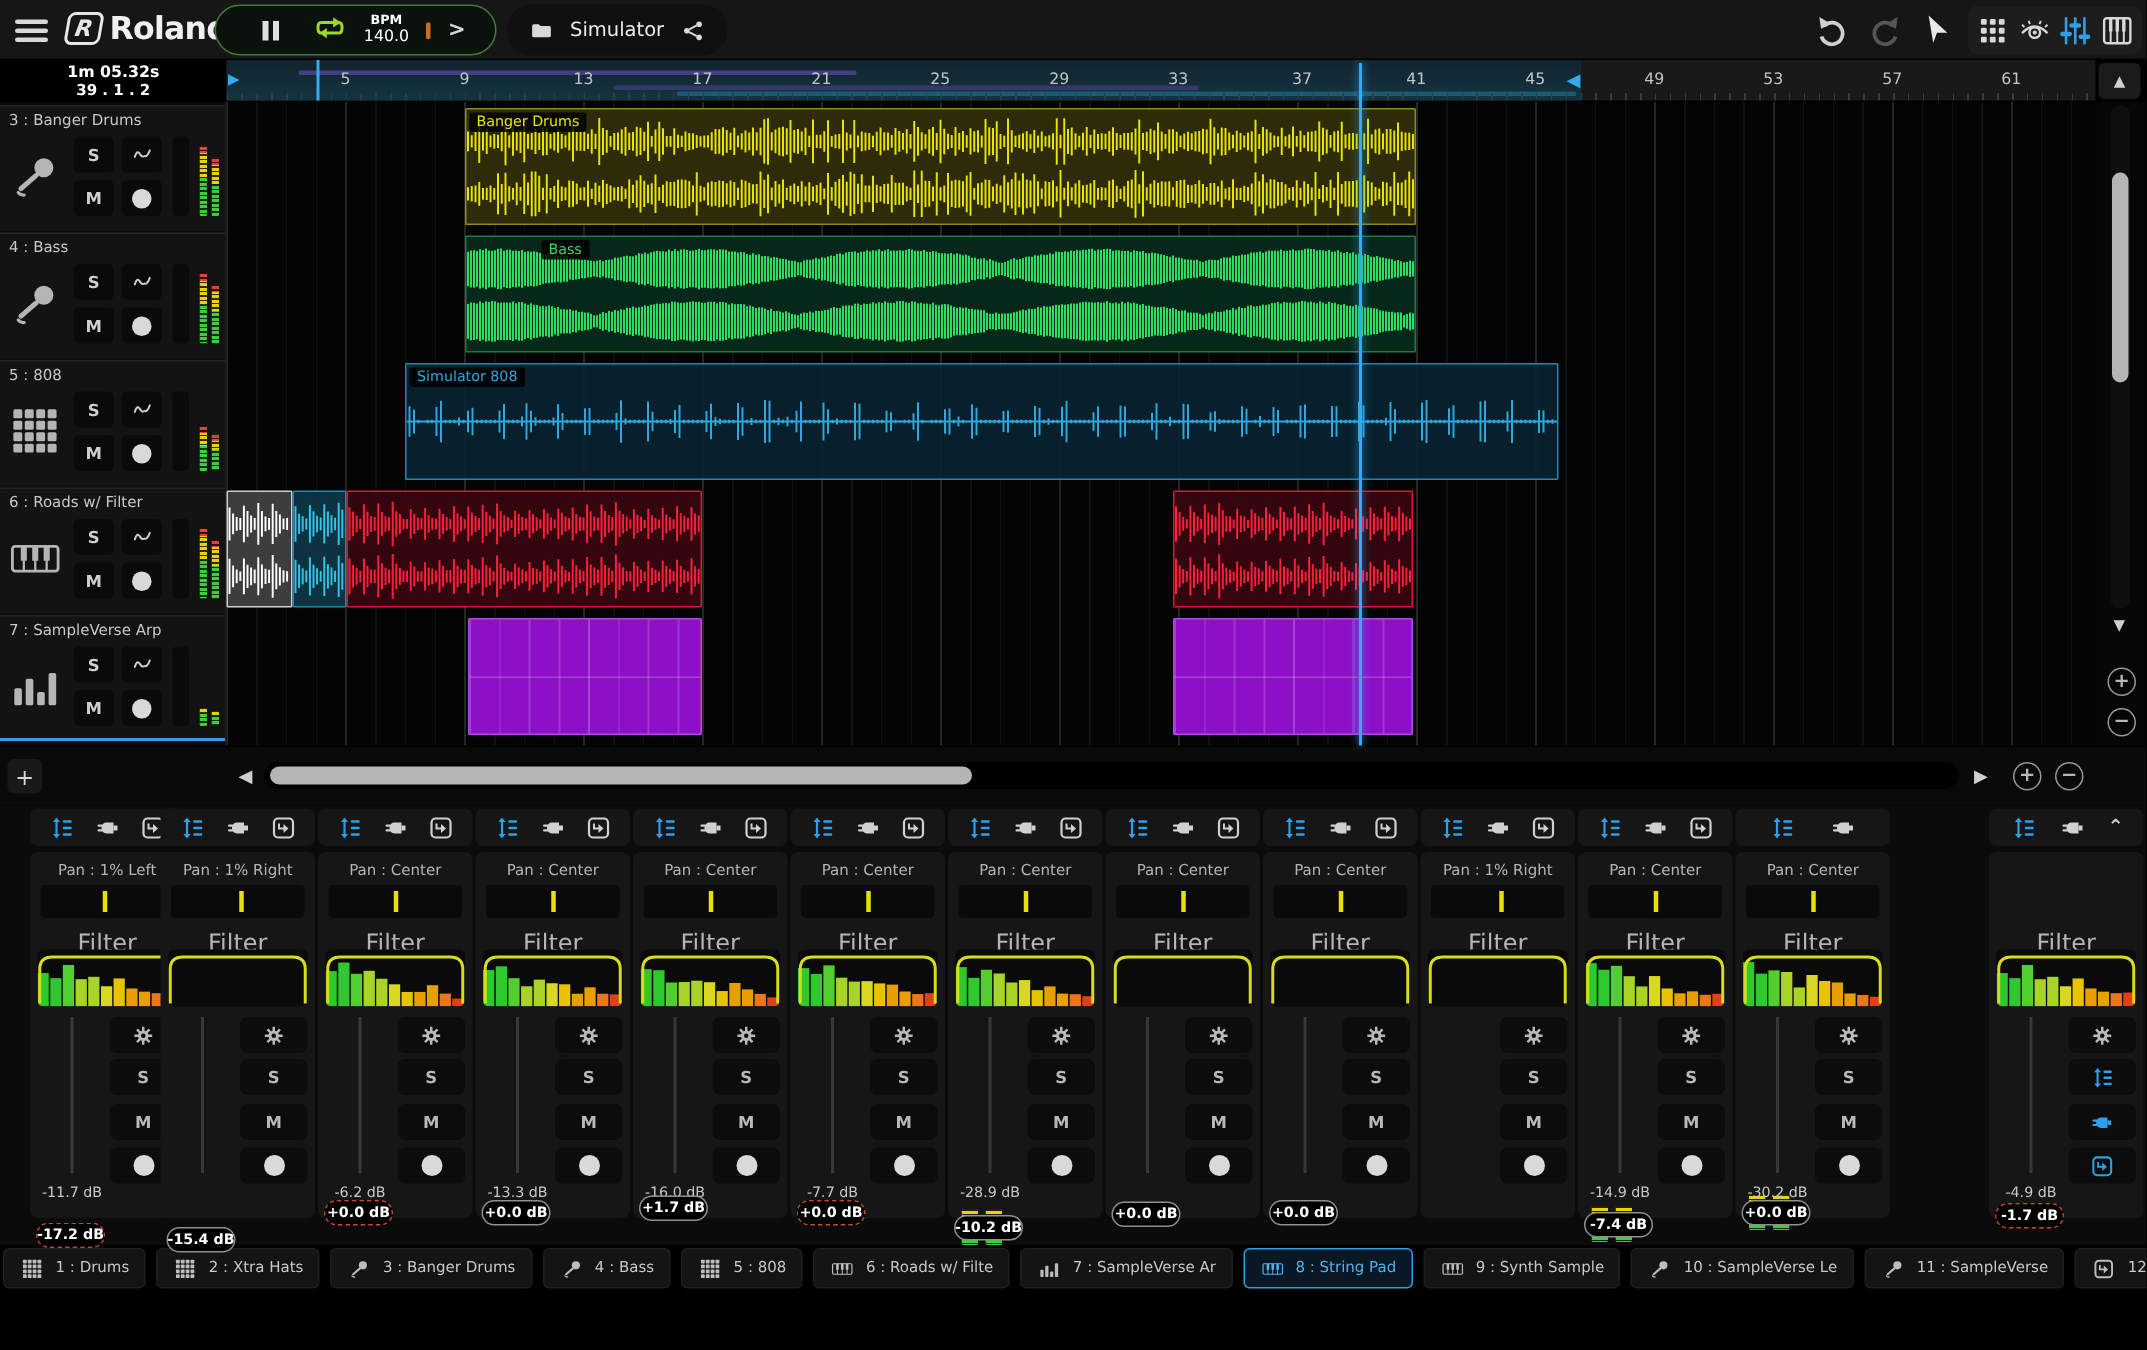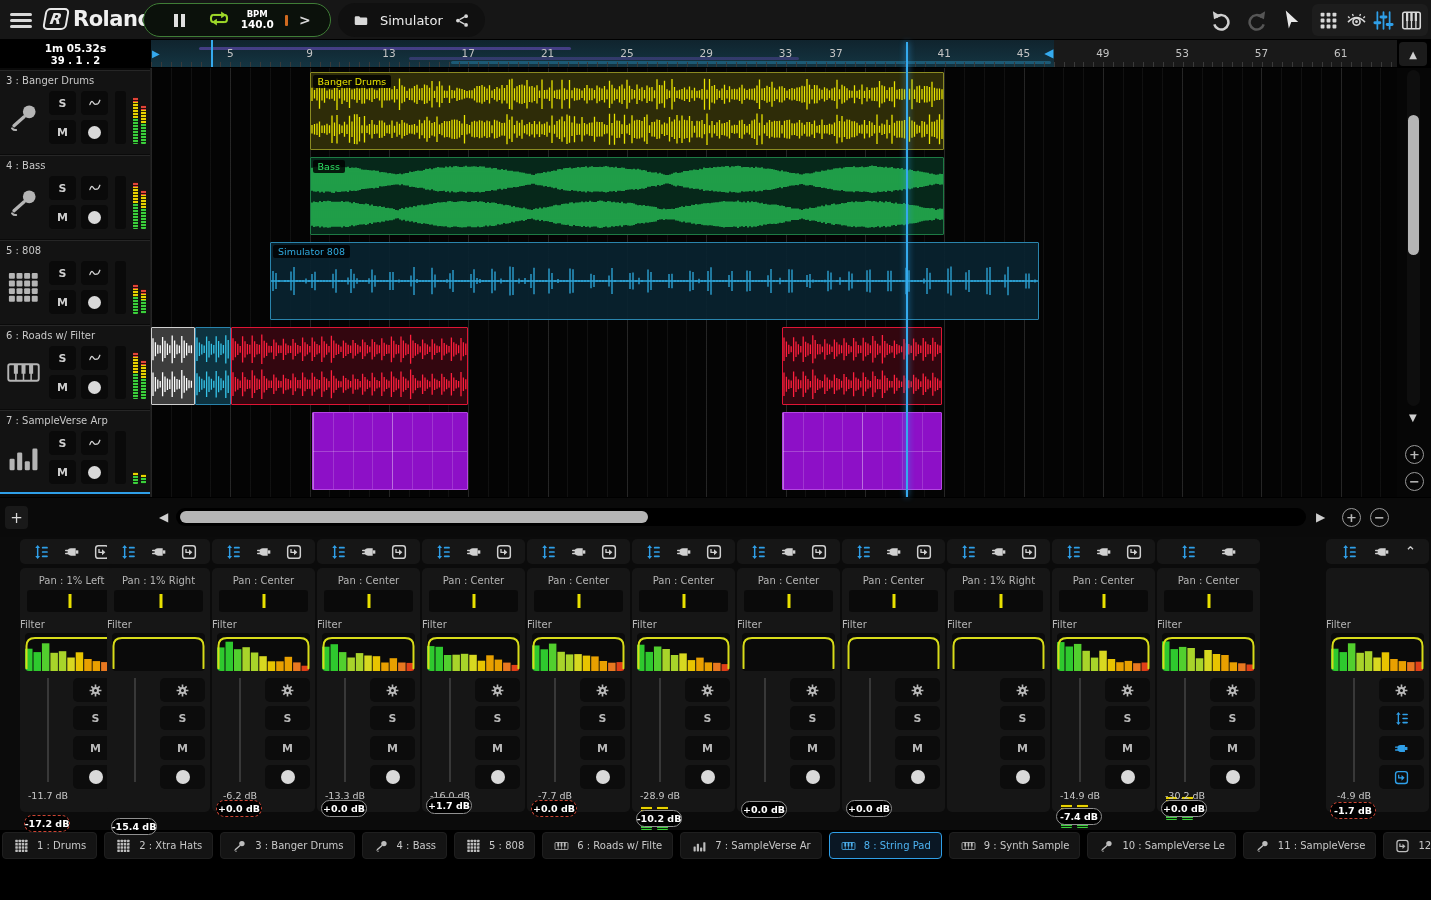--- a/index.html
+++ b/index.html
@@ -17,21 +17,21 @@
   .logo{position:absolute;left:44px;top:7px;display:flex;align-items:center;gap:5px}
   .logo-mark{width:24px;height:22px;border:2.5px solid #e8e8e8;border-radius:5px;transform:skewX(-10deg);color:#e8e8e8;font-weight:bold;font-size:15px;display:flex;align-items:center;justify-content:center;font-style:italic}
   .logo-text{font-size:21px;font-weight:bold;color:#f0f0f0;letter-spacing:-0.5px}
   .transport{position:absolute;left:143px;top:3px;width:188px;height:34px;border:1.5px solid #3f7d36;border-radius:17px;background:#0b110b;display:flex;align-items:center;justify-content:space-evenly;padding:0 8px}
   .rec-circle{width:15px;height:15px;border-radius:50%;background:#e03030;box-shadow:0 0 5px #e03030}
   .pause-ic{display:flex;gap:3px}.pause-ic i{width:4px;height:13px;background:#e0e0e0}
   .stop-ic{width:12px;height:12px;background:#e0e0e0;border-radius:1px}
   .loop-ic{width:22px;height:17px;color:#9ed829}
   .bpm-block{text-align:center;line-height:1.05}
   .bpm-label{font-size:8.5px;font-weight:bold;color:#fff}
-  .bpm-value{font-size:10.5px;font-weight:bold;color:#fff}
+  .bpm-value{font-size:10.5px;font-weight:normal;color:#fff}
   .metro-tick{width:3px;height:11px;background:#d06a20;border-radius:1px}
   .chev-r{font-size:14px;font-weight:bold;color:#d8d8d8}
   .project{position:absolute;left:338px;top:3px;height:34px;min-width:132px;border-radius:17px;background:#101010;display:flex;align-items:center;gap:10px;padding:0 14px}
   .project .ic{width:18px;height:15px;color:#d8d8d8}
   .project-name{font-size:13px;color:#ececec}
   .tb-icons{position:absolute;top:8px;display:flex;gap:12px;align-items:center}
   .tb-icons .ic{width:23px;height:23px}
   .icon-group{position:absolute;left:1312px;top:4px;width:116px;height:32px;background:#1d1d1d;border-radius:6px;display:flex;align-items:center;justify-content:space-evenly}
   .icon-group .ic{width:21px;height:21px;color:#d8d8d8}
 
@@ -98,21 +98,21 @@
   
   .mixer{position:absolute;left:0;top:537px;width:1431px;height:293px;background:#0b0b0b}
   .strip{position:absolute;top:2px;width:103px}
   .strip-icons{height:25px;background:#161616;border-radius:5px;display:flex;align-items:center;justify-content:space-evenly;margin-bottom:4px}
   .strip-icons .ic{width:20px;height:16px;color:#d0d0d0}
   .strip-body{position:relative;height:244px;background:#161616;border-radius:5px}
   .pan-label{position:absolute;top:7px;left:0;right:0;text-align:center;font-size:10px;color:#b5b5b5;white-space:nowrap}
   .pan-slider{position:absolute;top:22px;left:7px;right:7px;height:22px;background:#0a0a0a;border-radius:3px}
   .pan-pos{position:absolute;left:50%;top:4px;bottom:4px;width:3px;background:#e8e000;transform:translateX(-50%)}
   .pan-side-left .pan-pos{margin-left:-2px}.pan-side-right .pan-pos{margin-left:2px}
-  .filter-label{position:absolute;top:51px;left:0;right:0;font-size:10px;color:#b5b5b5}
+  .filter-label{position:absolute;top:51px;left:0;right:0;text-align:center;font-size:16px;color:#b5b5b5}
   .filter-box{position:absolute;top:65px;left:5px;right:5px;height:38px;background:#0a0a0a;border-radius:4px;overflow:hidden}
   .fader-zone{position:absolute;top:108px;left:4px;width:48px;bottom:4px}
   .fader-line{position:absolute;left:23px;top:2px;height:104px;width:2px;background:#383838}
   .db-badge{position:absolute;left:0;right:2px;height:17px;top:var(--bt,20px);background:#000;border:1px solid #909090;border-radius:9px;color:#fff;font-size:9.5px;font-weight:bold;display:flex;align-items:center;justify-content:center;white-space:nowrap;z-index:2}
   .db-badge.dashed{border:1px dashed #cc4433}
   .meter-wrap{position:absolute;left:5px;width:34px;top:calc(var(--bt,20px) + 20px);bottom:26px;display:flex;gap:5px;align-items:flex-end}
   .meter-wrap i{width:11px;border-radius:1px;background-image:repeating-linear-gradient(180deg,rgba(0,0,0,.85) 0 1px,transparent 1px 3.2px),linear-gradient(180deg,#e8d200 0 55%,#3bcf3b 55% 100%)}
   .mlv3 .meter-wrap i{height:100%}
   .mlv2 .meter-wrap i{height:56%}
   .mlv1 .meter-wrap i{height:24px}
@@ -258,21 +258,21 @@
     <div class="ruler-ticks-edge"></div>
     <span class="loop-start-tri" style="left:1px">▶</span>
   <span class="tick" style="left: 79.32px;">5</span>
       <span class="tick" style="left: 158.64px;">9</span>
       <span class="tick" style="left: 237.96px;">13</span>
       <span class="tick" style="left: 317.28px;">17</span>
       <span class="tick" style="left: 396.6px;">21</span>
       <span class="tick" style="left: 475.92px;">25</span>
       <span class="tick" style="left: 555.24px;">29</span>
       <span class="tick" style="left: 634.56px;">33</span>
-      <span class="tick" style="left: 685px;">37</span>
+      <span class="tick" style="left: 717px;">37</span>
       <span class="tick" style="left: 793.2px;">41</span>
       <span class="tick" style="left: 872.52px;">45</span>
       <span class="tick" style="left: 951.84px; text-align: center;">49</span>
       <span class="tick" style="left: 1031.16px;">53</span>
       <span class="tick" style="left: 1110.48px;">57</span>
       <span class="tick" style="left: 1189.8px;">61</span>
       <div class="edit-marker" style="left: 60.4815px;"></div>
       <span class="loop-end-tri" style="left: 893.256px;">◀</span>
     </div>
   <button class="rail-btn" style="left:1399px;top:42px">
@@ -461,21 +461,21 @@
   </div>
     </div>
   <div class="arrange">
       <div class="clip" style="left: 158.6px; top: 4px; width: 634.6px; height: 78px; background: rgb(46, 44, 8); border-color: rgb(138, 138, 34);">
         <span class="clip-label" style="color: rgb(232, 228, 0);">Banger Drums</span>
         <svg width="632.56" height="76">
           <path d="M1 14.7L1 27.9M3.5 17.1L3.5 25.4M6 15.0L6 27.6M8.5 6.9L8.5 35.7M11 15.2L11 27.4M13.5 12.8L13.5 29.7M16 17.4L16 25.2M18.5 16.3L18.5 26.2M21 16.8L21 25.7M23.5 14.7L23.5 27.8M26 5.4L26 37.1M28.5 17.1L28.5 25.5M31 11.7L31 30.9M33.5 15.2L33.5 27.4M36 13.5L36 29.0M38.5 7.4L38.5 35.1M41 16.4L41 26.2M43.5 15.7L43.5 26.8M46 12.9L46 29.7M48.5 15.6L48.5 27.0M51 11.9L51 30.7M53.5 12.1L53.5 30.4M56 16.3L56 26.2M58.5 15.3L58.5 27.3M61 13.6L61 28.9M63.5 16.4L63.5 26.1M66 17.3L66 25.3M68.5 15.2L68.5 27.4M71 7.9L71 34.7M73.5 15.0L73.5 27.5M76 15.0L76 27.5M78.5 14.9L78.5 27.6M81 16.2L81 26.4M83.5 13.1L83.5 29.5M86 16.1L86 26.4M88.5 5.6L88.5 37.0M91 12.3L91 30.3M93.5 13.7L93.5 28.8M96 17.7L96 24.9M98.5 15.6L98.5 27.0M101 15.3L101 27.2M103.5 13.1L103.5 29.5M106 11.7L106 30.9M108.5 15.5L108.5 27.0M111 15.0L111 27.5M113.5 11.5L113.5 31.1M116 12.2L116 30.3M118.5 14.8L118.5 27.7M121 8.1L121 34.4M123.5 17.7L123.5 24.9M126 13.3L126 29.3M128.5 8.2L128.5 34.3M131 12.5L131 30.1M133.5 17.6L133.5 24.9M136 17.7L136 24.8M138.5 12.5L138.5 30.1M141 16.9L141 25.6M143.5 17.5L143.5 25.0M146 14.7L146 27.9M148.5 15.6L148.5 27.0M151 15.9L151 26.6M153.5 17.0L153.5 25.6M156 17.9L156 24.7M158.5 17.3L158.5 25.3M161 17.2L161 25.4M163.5 15.2L163.5 27.4M166 13.0L166 29.6M168.5 13.1L168.5 29.5M171 11.9L171 30.7M173.5 13.7L173.5 28.8M176 15.5L176 27.0M178.5 12.2L178.5 30.4M181 17.4L181 25.1M183.5 15.9L183.5 26.7M186 14.0L186 28.6M188.5 15.4L188.5 27.1M191 12.0L191 30.6M193.5 15.1L193.5 27.4M196 12.1L196 30.5M198.5 6.5L198.5 36.0M201 5.8L201 36.8M203.5 15.2L203.5 27.4M206 13.3L206 29.2M208.5 12.0L208.5 30.6M211 11.5L211 31.1M213.5 12.5L213.5 30.1M216 7.0L216 35.5M218.5 13.6L218.5 28.9M221 13.0L221 29.5M223.5 14.6L223.5 27.9M226 12.2L226 30.4M228.5 17.5L228.5 25.0M231 6.6L231 35.9M233.5 16.9L233.5 25.7M236 16.8L236 25.8M238.5 14.5L238.5 28.1M241 7.2L241 35.4M243.5 17.6L243.5 24.9M246 16.7L246 25.9M248.5 16.4L248.5 26.2M251 6.8L251 35.7M253.5 15.3L253.5 27.3M256 16.7L256 25.9M258.5 7.0L258.5 35.6M261 17.3L261 25.2M263.5 14.7L263.5 27.8M266 15.3L266 27.3M268.5 15.7L268.5 26.8M271 17.5L271 25.1M273.5 14.9L273.5 27.6M276 12.0L276 30.5M278.5 15.2L278.5 27.3M281 15.3L281 27.2M283.5 17.0L283.5 25.5M286 12.4L286 30.2M288.5 14.4L288.5 28.2M291 15.6L291 26.9M293.5 13.1L293.5 29.4M296 16.4L296 26.2M298.5 7.7L298.5 34.9M301 11.7L301 30.8M303.5 15.2L303.5 27.4M306 16.5L306 26.1M308.5 13.2L308.5 29.4M311 11.6L311 30.9M313.5 15.6L313.5 27.0M316 6.8L316 35.8M318.5 12.8L318.5 29.8M321 16.1L321 26.5M323.5 17.0L323.5 25.6M326 11.6L326 30.9M328.5 15.7L328.5 26.9M331 14.3L331 28.3M333.5 17.1L333.5 25.5M336 12.5L336 30.0M338.5 14.5L338.5 28.1M341 13.9L341 28.6M343.5 17.3L343.5 25.3M346 6.3L346 36.3M348.5 11.9L348.5 30.7M351 12.3L351 30.3M353.5 7.8L353.5 34.7M356 16.3L356 26.3M358.5 17.5L358.5 25.0M361 6.0L361 36.5M363.5 13.9L363.5 28.7M366 17.5L366 25.0M368.5 16.8L368.5 25.7M371 15.9L371 26.7M373.5 14.5L373.5 28.1M376 16.5L376 26.1M378.5 13.6L378.5 29.0M381 17.3L381 25.3M383.5 14.7L383.5 27.8M386 17.8L386 24.7M388.5 17.2L388.5 25.3M391 15.9L391 26.7M393.5 5.8L393.5 36.8M396 16.8L396 25.8M398.5 5.9L398.5 36.7M401 13.0L401 29.6M403.5 12.0L403.5 30.6M406 15.9L406 26.7M408.5 17.5L408.5 25.1M411 15.5L411 27.1M413.5 11.7L413.5 30.8M416 16.9L416 25.6M418.5 13.3L418.5 29.3M421 16.3L421 26.3M423.5 15.8L423.5 26.8M426 16.2L426 26.4M428.5 14.4L428.5 28.1M431 11.8L431 30.8M433.5 15.6L433.5 27.0M436 16.9L436 25.6M438.5 15.7L438.5 26.8M441 15.7L441 26.8M443.5 15.2L443.5 27.4M446 12.6L446 30.0M448.5 6.6L448.5 36.0M451 15.6L451 27.0M453.5 14.9L453.5 27.7M456 12.8L456 29.7M458.5 13.9L458.5 28.7M461 8.7L461 33.8M463.5 14.7L463.5 27.9M466 16.4L466 26.2M468.5 13.4L468.5 29.2M471 13.2L471 29.4M473.5 14.9L473.5 27.6M476 17.4L476 25.1M478.5 16.0L478.5 26.5M481 14.9L481 27.6M483.5 15.8L483.5 26.8M486 14.6L486 27.9M488.5 14.3L488.5 28.2M491 12.8L491 29.8M493.5 13.3L493.5 29.2M496 6.1L496 36.5M498.5 11.8L498.5 30.7M501 15.9L501 26.6M503.5 12.0L503.5 30.6M506 12.3L506 30.3M508.5 15.4L508.5 27.2M511 16.8L511 25.8M513.5 14.2L513.5 28.4M516 15.6L516 26.9M518.5 17.3L518.5 25.3M521 15.4L521 27.2M523.5 14.5L523.5 28.1M526 6.8L526 35.8M528.5 16.3L528.5 26.3M531 11.7L531 30.8M533.5 13.2L533.5 29.4M536 15.3L536 27.3M538.5 17.3L538.5 25.3M541 17.8L541 24.8M543.5 12.2L543.5 30.3M546 17.8L546 24.7M548.5 16.7L548.5 25.9M551 11.4L551 31.2M553.5 17.7L553.5 24.9M556 14.2L556 28.4M558.5 17.1L558.5 25.5M561 14.8L561 27.8M563.5 14.7L563.5 27.9M566 14.2L566 28.3M568.5 8.0L568.5 34.6M571 12.2L571 30.4M573.5 13.3L573.5 29.3M576 17.0L576 25.5M578.5 14.6L578.5 28.0M581 14.1L581 28.5M583.5 8.2L583.5 34.3M586 16.7L586 25.8M588.5 15.9L588.5 26.6M591 15.7L591 26.9M593.5 16.2L593.5 26.3M596 9.1L596 33.4M598.5 15.8L598.5 26.7M601 6.2L601 36.3M603.5 16.5L603.5 26.0M606 13.3L606 29.2M608.5 12.6L608.5 30.0M611 16.0L611 26.6M613.5 13.0L613.5 29.5M616 13.0L616 29.5M618.5 14.0L618.5 28.5M621 8.7L621 33.9M623.5 14.8L623.5 27.7M626 15.4L626 27.1M628.5 15.5L628.5 27.0M631 16.3L631 26.3M1 51.9L1 60.6M3.5 51.0L3.5 61.4M6 50.6L6 61.9M8.5 48.4L8.5 64.1M11 52.4L11 60.1M13.5 52.2L13.5 60.3M16 50.7L16 61.8M18.5 52.3L18.5 60.2M21 42.5L21 69.9M23.5 49.6L23.5 62.9M26 42.1L26 70.4M28.5 51.2L28.5 61.3M31 52.4L31 60.1M33.5 48.7L33.5 63.8M36 51.6L36 60.9M38.5 42.7L38.5 69.7M41 48.6L41 63.9M43.5 41.3L43.5 71.1M46 41.3L46 71.2M48.5 44.1L48.5 68.4M51 52.2L51 60.3M53.5 43.1L53.5 69.4M56 52.4L56 60.0M58.5 51.0L58.5 61.5M61 46.9L61 65.6M63.5 51.4L63.5 61.0M66 52.0L66 60.5M68.5 47.4L68.5 65.1M71 47.6L71 64.8M73.5 49.4L73.5 63.1M76 52.2L76 60.3M78.5 51.8L78.5 60.7M81 47.5L81 64.9M83.5 52.8L83.5 59.7M86 48.8L86 63.7M88.5 50.8L88.5 61.7M91 47.0L91 65.5M93.5 49.5L93.5 63.0M96 50.6L96 61.9M98.5 52.0L98.5 60.5M101 51.7L101 60.8M103.5 51.1L103.5 61.4M106 52.8L106 59.7M108.5 46.7L108.5 65.8M111 50.2L111 62.3M113.5 47.2L113.5 65.3M116 43.8L116 68.7M118.5 47.5L118.5 65.0M121 50.1L121 62.4M123.5 49.1L123.5 63.4M126 43.4L126 69.0M128.5 51.6L128.5 60.9M131 50.1L131 62.3M133.5 47.9L133.5 64.6M136 48.3L136 64.1M138.5 48.1L138.5 64.4M141 46.8L141 65.7M143.5 46.6L143.5 65.9M146 46.8L146 65.7M148.5 47.9L148.5 64.5M151 50.6L151 61.9M153.5 41.9L153.5 70.6M156 50.9L156 61.5M158.5 51.9L158.5 60.6M161 48.7L161 63.8M163.5 47.8L163.5 64.6M166 48.4L166 64.1M168.5 47.3L168.5 65.2M171 47.7L171 64.8M173.5 49.2L173.5 63.3M176 47.4L176 65.1M178.5 48.3L178.5 64.2M181 52.2L181 60.3M183.5 46.8L183.5 65.6M186 47.5L186 65.0M188.5 48.8L188.5 63.7M191 49.9L191 62.5M193.5 49.7L193.5 62.8M196 41.3L196 71.2M198.5 46.8L198.5 65.7M201 43.4L201 69.1M203.5 52.0L203.5 60.5M206 47.7L206 64.8M208.5 49.8L208.5 62.7M211 46.7L211 65.8M213.5 52.2L213.5 60.3M216 50.9L216 61.5M218.5 49.3L218.5 63.2M221 51.0L221 61.5M223.5 47.9L223.5 64.6M226 51.3L226 61.2M228.5 48.5L228.5 64.0M231 51.3L231 61.2M233.5 50.4L233.5 62.1M236 48.8L236 63.7M238.5 52.6L238.5 59.8M241 42.4L241 70.1M243.5 51.7L243.5 60.8M246 48.1L246 64.3M248.5 46.4L248.5 66.0M251 43.6L251 68.8M253.5 48.2L253.5 64.2M256 41.5L256 71.0M258.5 42.8L258.5 69.7M261 49.5L261 63.0M263.5 43.2L263.5 69.2M266 50.6L266 61.9M268.5 50.7L268.5 61.8M271 44.1L271 68.4M273.5 50.1L273.5 62.4M276 51.2L276 61.3M278.5 49.7L278.5 62.7M281 49.5L281 63.0M283.5 43.7L283.5 68.7M286 48.8L286 63.7M288.5 48.9L288.5 63.5M291 48.9L291 63.6M293.5 51.2L293.5 61.3M296 52.1L296 60.4M298.5 40.7L298.5 71.7M301 50.0L301 62.4M303.5 40.8L303.5 71.7M306 47.5L306 65.0M308.5 47.7L308.5 64.7M311 51.3L311 61.1M313.5 41.8L313.5 70.7M316 51.9L316 60.6M318.5 50.6L318.5 61.9M321 42.3L321 70.2M323.5 47.5L323.5 65.0M326 46.8L326 65.7M328.5 47.1L328.5 65.4M331 47.9L331 64.6M333.5 44.0L333.5 68.5M336 41.6L336 70.9M338.5 52.3L338.5 60.1M341 49.1L341 63.4M343.5 48.7L343.5 63.8M346 46.6L346 65.9M348.5 47.0L348.5 65.5M351 51.4L351 61.1M353.5 49.5L353.5 63.0M356 50.6L356 61.9M358.5 43.9L358.5 68.6M361 48.5L361 64.0M363.5 46.5L363.5 66.0M366 42.0L366 70.4M368.5 47.4L368.5 65.1M371 42.5L371 70.0M373.5 46.7L373.5 65.8M376 47.3L376 65.1M378.5 43.1L378.5 69.3M381 47.9L381 64.5M383.5 52.7L383.5 59.8M386 47.8L386 64.6M388.5 48.3L388.5 64.2M391 47.1L391 65.3M393.5 51.1L393.5 61.3M396 40.4L396 72.0M398.5 52.2L398.5 60.2M401 48.0L401 64.5M403.5 51.9L403.5 60.6M406 49.3L406 63.1M408.5 47.1L408.5 65.4M411 50.5L411 62.0M413.5 50.1L413.5 62.4M416 49.1L416 63.4M418.5 47.0L418.5 65.5M421 52.4L421 60.1M423.5 51.8L423.5 60.7M426 52.1L426 60.3M428.5 47.5L428.5 65.0M431 46.7L431 65.7M433.5 50.9L433.5 61.6M436 52.8L436 59.7M438.5 51.1L438.5 61.4M441 47.6L441 64.9M443.5 46.6L443.5 65.9M446 40.4L446 72.1M448.5 49.8L448.5 62.6M451 41.2L451 71.3M453.5 51.9L453.5 60.6M456 49.5L456 63.0M458.5 47.1L458.5 65.3M461 48.8L461 63.7M463.5 47.8L463.5 64.7M466 48.1L466 64.4M468.5 47.8L468.5 64.7M471 51.9L471 60.5M473.5 47.7L473.5 64.8M476 47.0L476 65.5M478.5 46.8L478.5 65.7M481 50.2L481 62.3M483.5 50.5L483.5 62.0M486 49.6L486 62.9M488.5 47.1L488.5 65.4M491 49.7L491 62.8M493.5 51.7L493.5 60.8M496 49.0L496 63.5M498.5 49.0L498.5 63.5M501 51.1L501 61.4M503.5 47.4L503.5 65.1M506 52.7L506 59.8M508.5 51.9L508.5 60.6M511 46.5L511 65.9M513.5 52.1L513.5 60.4M516 52.1L516 60.4M518.5 50.8L518.5 61.7M521 51.6L521 60.9M523.5 49.4L523.5 63.1M526 41.8L526 70.6M528.5 47.9L528.5 64.6M531 43.1L531 69.3M533.5 48.6L533.5 63.9M536 46.5L536 66.0M538.5 46.7L538.5 65.8M541 48.3L541 64.2M543.5 48.3L543.5 64.2M546 49.8L546 62.7M548.5 52.3L548.5 60.2M551 51.6L551 60.8M553.5 47.1L553.5 65.4M556 52.1L556 60.4M558.5 47.9L558.5 64.6M561 49.6L561 62.9M563.5 52.0L563.5 60.5M566 41.6L566 70.9M568.5 52.8L568.5 59.7M571 50.4L571 62.0M573.5 51.6L573.5 60.9M576 46.8L576 65.6M578.5 52.1L578.5 60.3M581 41.7L581 70.7M583.5 49.7L583.5 62.8M586 47.7L586 64.8M588.5 47.8L588.5 64.6M591 47.7L591 64.8M593.5 47.1L593.5 65.4M596 49.9L596 62.6M598.5 43.8L598.5 68.7M601 47.6L601 64.8M603.5 48.7L603.5 63.8M606 51.7L606 60.8M608.5 52.7L608.5 59.8M611 48.1L611 64.4M613.5 48.7L613.5 63.8M616 51.4L616 61.1M618.5 41.6L618.5 70.9M621 48.8L621 63.6M623.5 48.6L623.5 63.9M626 46.8L626 65.6M628.5 41.3L628.5 71.2M631 46.5L631 66.0" stroke="#e8e400" stroke-width="1.3" fill="none"></path>
         </svg>
       </div>
       <div class="clip" style="left: 158.6px; top: 89px; width: 634.6px; height: 78px; background: rgb(6, 40, 26); border-color: rgb(29, 122, 68);">
-        <span class="clip-label" style="color: rgb(46, 222, 98);">Bass</span>
+        <span class="clip-label" style="color: rgb(46, 222, 98); margin-left: 48px;">Bass</span>
         <svg width="632.56" height="76">
           <path d="M1 9.8L1 32.8M3 9.0L3 33.6M5 8.8L5 33.8M7 9.3L7 33.2M9 8.2L9 34.4M11 8.7L11 33.8M13 7.7L13 34.8M15 9.0L15 33.6M17 9.1L17 33.5M19 8.9L19 33.7M21 7.8L21 34.7M23 7.7L23 34.9M25 9.1L25 33.5M27 8.5L27 34.0M29 8.5L29 34.1M31 9.2L31 33.4M33 9.0L33 33.6M35 9.3L35 33.2M37 8.7L37 33.9M39 10.0L39 32.5M41 9.5L41 33.0M43 9.8L43 32.7M45 9.5L45 33.0M47 10.0L47 32.5M49 10.6L49 32.0M51 11.4L51 31.1M53 11.7L53 30.9M55 11.7L55 30.8M57 12.0L57 30.5M59 12.3L59 30.3M61 12.6L61 29.9M63 12.2L63 30.4M65 12.8L65 29.8M67 12.7L67 29.9M69 14.2L69 28.3M71 13.9L71 28.6M73 14.2L73 28.3M75 14.6L75 28.0M77 15.2L77 27.4M79 15.1L79 27.5M81 15.5L81 27.0M83 15.8L83 26.8M85 16.2L85 26.4M87 15.9L87 26.6M89 15.4L89 27.2M91 16.2L91 26.3M93 15.4L93 27.2M95 15.1L95 27.5M97 15.0L97 27.6M99 13.6L99 29.0M101 13.9L101 28.7M103 13.5L103 29.0M105 12.9L105 29.6M107 12.5L107 30.0M109 12.8L109 29.7M111 12.8L111 29.8M113 12.1L113 30.5M115 10.8L115 31.8M117 11.1L117 31.5M119 10.3L119 32.3M121 11.2L121 31.3M123 10.2L123 32.4M125 9.7L125 32.9M127 9.1L127 33.5M129 9.5L129 33.1M131 9.5L131 33.0M133 9.8L133 32.8M135 8.4L135 34.1M137 9.3L137 33.3M139 8.2L139 34.4M141 9.3L141 33.2M143 8.3L143 34.2M145 8.1L145 34.5M147 8.6L147 34.0M149 9.1L149 33.5M151 9.0L151 33.5M153 8.6L153 33.9M155 7.8L155 34.8M157 8.7L157 33.8M159 8.8L159 33.8M161 8.4L161 34.1M163 8.2L163 34.4M165 8.4L165 34.1M167 8.9L167 33.7M169 8.2L169 34.4M171 8.4L171 34.1M173 8.5L173 34.1M175 9.7L175 32.9M177 9.7L177 32.9M179 9.6L179 32.9M181 10.4L181 32.1M183 10.0L183 32.5M185 10.1L185 32.4M187 11.4L187 31.2M189 11.8L189 30.7M191 10.9L191 31.7M193 11.9L193 30.7M195 11.5L195 31.1M197 12.8L197 29.8M199 12.7L199 29.8M201 12.8L201 29.8M203 13.6L203 28.9M205 13.4L205 29.2M207 13.6L207 28.9M209 14.3L209 28.3M211 14.6L211 28.0M213 14.8L213 27.7M215 15.6L215 27.0M217 15.8L217 26.8M219 15.8L219 26.7M221 16.8L221 25.7M223 16.9L223 25.7M225 15.7L225 26.8M227 15.2L227 27.3M229 15.2L229 27.3M231 14.9L231 27.6M233 13.9L233 28.6M235 14.6L235 27.9M237 13.5L237 29.0M239 13.8L239 28.8M241 13.0L241 29.5M243 12.4L243 30.2M245 12.7L245 29.8M247 11.3L247 31.3M249 10.9L249 31.7M251 11.6L251 30.9M253 10.3L253 32.3M255 10.0L255 32.6M257 9.9L257 32.7M259 9.5L259 33.1M261 10.5L261 32.0M263 9.9L263 32.7M265 9.7L265 32.8M267 8.9L267 33.6M269 9.5L269 33.0M271 8.9L271 33.7M273 9.0L273 33.5M275 8.2L275 34.4M277 9.4L277 33.2M279 8.8L279 33.8M281 8.2L281 34.3M283 9.1L283 33.5M285 9.0L285 33.6M287 9.1L287 33.4M289 8.8L289 33.7M291 9.1L291 33.5M293 8.6L293 33.9M295 8.0L295 34.5M297 8.4L297 34.1M299 9.2L299 33.3M301 9.1L301 33.5M303 9.4L303 33.1M305 8.7L305 33.9M307 9.9L307 32.7M309 9.9L309 32.7M311 9.4L311 33.1M313 9.7L313 32.9M315 10.7L315 31.9M317 10.9L317 31.7M319 10.9L319 31.6M321 11.2L321 31.3M323 10.7L323 31.8M325 11.5L325 31.1M327 10.8L327 31.8M329 11.5L329 31.0M331 12.2L331 30.4M333 11.9L333 30.7M335 12.5L335 30.0M337 13.9L337 28.7M339 13.7L339 28.8M341 14.6L341 28.0M343 14.4L343 28.1M345 14.2L345 28.4M347 15.6L347 26.9M349 14.7L349 27.8M351 15.7L351 26.9M353 16.4L353 26.2M355 17.1L355 25.5M357 17.1L357 25.5M359 16.6L359 26.0M361 15.8L361 26.7M363 14.8L363 27.8M365 14.2L365 28.4M367 15.1L367 27.4M369 14.7L369 27.9M371 14.2L371 28.3M373 13.1L373 29.5M375 13.0L375 29.5M377 13.1L377 29.5M379 12.2L379 30.4M381 12.3L381 30.3M383 11.6L383 30.9M385 11.8L385 30.8M387 11.9L387 30.7M389 10.8L389 31.8M391 11.3L391 31.3M393 9.6L393 32.9M395 9.9L395 32.6M397 10.0L397 32.5M399 9.5L399 33.1M401 9.9L401 32.6M403 9.0L403 33.6M405 9.3L405 33.3M407 8.7L407 33.8M409 9.0L409 33.5M411 8.5L411 34.1M413 8.7L413 33.9M415 8.0L415 34.6M417 7.9L417 34.7M419 9.2L419 33.4M421 8.3L421 34.3M423 8.5L423 34.1M425 8.0L425 34.5M427 7.8L427 34.8M429 8.0L429 34.6M431 9.2L431 33.3M433 8.9L433 33.7M435 8.9L435 33.6M437 9.1L437 33.5M439 9.4L439 33.1M441 9.1L441 33.5M443 10.0L443 32.6M445 8.8L445 33.8M447 9.4L447 33.2M449 9.7L449 32.8M451 9.3L451 33.2M453 10.6L453 31.9M455 10.8L455 31.8M457 10.4L457 32.1M459 10.7L459 31.9M461 11.0L461 31.6M463 11.5L463 31.1M465 12.0L465 30.6M467 12.6L467 29.9M469 13.2L469 29.3M471 12.3L471 30.2M473 13.6L473 29.0M475 13.6L475 28.9M477 14.1L477 28.5M479 14.8L479 27.8M481 15.0L481 27.5M483 15.1L483 27.5M485 15.5L485 27.0M487 15.2L487 27.3M489 16.2L489 26.3M491 16.6L491 26.0M493 15.8L493 26.7M495 15.2L495 27.4M497 15.2L497 27.4M499 15.4L499 27.1M501 15.3L501 27.2M503 14.4L503 28.2M505 13.5L505 29.1M507 13.7L507 28.9M509 13.7L509 28.9M511 12.4L511 30.1M513 12.7L513 29.8M515 12.4L515 30.2M517 11.6L517 31.0M519 11.8L519 30.8M521 11.4L521 31.2M523 10.4L523 32.2M525 10.3L525 32.3M527 10.2L527 32.4M529 9.7L529 32.8M531 10.6L531 32.0M533 9.6L533 33.0M535 9.0L535 33.6M537 9.1L537 33.4M539 9.0L539 33.6M541 9.1L541 33.5M543 8.3L543 34.3M545 9.3L545 33.2M547 9.3L547 33.2M549 8.9L549 33.7M551 8.4L551 34.1M553 9.2L553 33.4M555 8.9L555 33.7M557 8.7L557 33.9M559 7.9L559 34.6M561 7.6L561 34.9M563 8.0L563 34.6M565 8.1L565 34.5M567 9.0L567 33.5M569 8.7L569 33.9M571 8.9L571 33.7M573 9.4L573 33.2M575 8.7L575 33.9M577 9.8L577 32.8M579 9.6L579 32.9M581 8.9L581 33.7M583 10.2L583 32.4M585 10.6L585 32.0M587 10.0L587 32.5M589 10.8L589 31.8M591 10.1L591 32.4M593 11.6L593 30.9M595 11.1L595 31.4M597 12.2L597 30.4M599 11.4L599 31.2M601 12.0L601 30.6M603 13.0L603 29.6M605 13.3L605 29.2M607 12.7L607 29.9M609 13.5L609 29.1M611 13.7L611 28.9M613 14.2L613 28.4M615 14.5L615 28.1M617 14.8L617 27.7M619 15.8L619 26.8M621 15.4L621 27.2M623 16.2L623 26.4M625 16.8L625 25.8M627 16.6L627 25.9M629 15.8L629 26.7M631 16.1L631 26.4M1 44.6L1 67.8M3 43.6L3 68.9M5 43.9L5 68.6M7 44.3L7 68.2M9 43.0L9 69.4M11 44.0L11 68.5M13 42.9L13 69.6M15 43.3L15 69.2M17 42.7L17 69.8M19 42.9L19 69.6M21 43.8L21 68.7M23 43.8L23 68.7M25 43.7L25 68.8M27 43.7L27 68.7M29 43.8L29 68.7M31 43.0L31 69.4M33 44.1L33 68.3M35 43.4L35 69.1M37 43.4L37 69.1M39 44.3L39 68.2M41 45.2L41 67.3M43 44.1L43 68.3M45 45.1L45 67.4M47 45.3L47 67.1M49 46.1L49 66.4M51 46.0L51 66.5M53 46.3L53 66.2M55 45.6L55 66.9M57 46.1L57 66.3M59 47.4L59 65.0M61 46.6L61 65.9M63 48.1L63 64.4M65 48.1L65 64.4M67 48.4L67 64.1M69 48.1L69 64.4M71 49.1L71 63.4M73 48.8L73 63.7M75 50.0L75 62.4M77 49.8L77 62.7M79 50.3L79 62.2M81 50.3L81 62.2M83 51.1L83 61.4M85 52.1L85 60.4M87 52.2L87 60.3M89 51.1L89 61.4M91 50.0L91 62.5M93 50.7L93 61.8M95 49.3L95 63.2M97 49.8L97 62.7M99 48.7L99 63.8M101 49.2L101 63.3M103 48.1L103 64.4M105 48.5L105 64.0M107 47.2L107 65.3M109 47.3L109 65.2M111 46.4L111 66.0M113 47.2L113 65.2M115 46.8L115 65.7M117 46.5L117 65.9M119 45.7L119 66.8M121 46.0L121 66.5M123 45.1L123 67.4M125 44.9L125 67.6M127 44.3L127 68.2M129 44.5L129 68.0M131 44.2L131 68.3M133 44.0L133 68.5M135 44.2L135 68.2M137 43.2L137 69.3M139 43.1L139 69.4M141 43.6L141 68.9M143 44.0L143 68.4M145 43.9L145 68.5M147 43.5L147 69.0M149 43.2L149 69.2M151 42.9L151 69.6M153 43.3L153 69.2M155 43.2L155 69.3M157 43.9L157 68.6M159 43.9L159 68.6M161 43.2L161 69.3M163 43.2L163 69.3M165 43.1L165 69.3M167 44.1L167 68.4M169 43.3L169 69.2M171 43.4L171 69.1M173 43.9L173 68.6M175 45.0L175 67.5M177 44.1L177 68.4M179 44.9L179 67.6M181 44.6L181 67.9M183 44.6L183 67.9M185 44.9L185 67.6M187 46.1L187 66.3M189 45.7L189 66.8M191 46.3L191 66.2M193 47.3L193 65.1M195 46.8L195 65.7M197 47.0L197 65.5M199 47.6L199 64.9M201 48.7L201 63.8M203 47.9L203 64.6M205 49.3L205 63.2M207 49.3L207 63.2M209 49.7L209 62.8M211 50.3L211 62.2M213 49.5L213 63.0M215 50.4L215 62.1M217 51.3L217 61.1M219 51.6L219 60.9M221 52.1L221 60.4M223 51.0L223 61.5M225 50.3L225 62.2M227 50.7L227 61.8M229 49.6L229 62.9M231 50.4L231 62.0M233 49.2L233 63.3M235 49.4L235 63.1M237 49.1L237 63.3M239 48.6L239 63.9M241 48.3L241 64.1M243 47.3L243 65.2M245 46.7L245 65.8M247 47.3L247 65.2M249 47.3L249 65.2M251 45.9L251 66.6M253 45.7L253 66.8M255 45.5L255 67.0M257 45.7L257 66.8M259 44.5L259 68.0M261 44.3L261 68.2M263 45.3L263 67.1M265 44.4L265 68.1M267 44.6L267 67.9M269 44.3L269 68.2M271 43.5L271 69.0M273 44.3L273 68.1M275 43.5L275 69.0M277 44.0L277 68.5M279 42.8L279 69.6M281 43.7L281 68.8M283 43.9L283 68.5M285 44.0L285 68.4M287 42.9L287 69.6M289 42.6L289 69.9M291 42.7L291 69.7M293 43.5L293 69.0M295 43.9L295 68.6M297 42.9L297 69.6M299 43.2L299 69.3M301 44.2L301 68.3M303 43.8L303 68.7M305 44.5L305 68.0M307 44.3L307 68.2M309 44.9L309 67.6M311 43.8L311 68.7M313 45.2L313 67.3M315 45.5L315 67.0M317 44.8L317 67.6M319 44.7L319 67.8M321 44.9L321 67.6M323 45.6L323 66.9M325 46.6L325 65.9M327 47.2L327 65.3M329 46.9L329 65.6M331 47.4L331 65.1M333 47.0L333 65.5M335 48.0L335 64.4M337 47.8L337 64.7M339 48.3L339 64.2M341 48.4L341 64.0M343 48.7L343 63.7M345 48.9L345 63.6M347 50.5L347 62.0M349 51.1L349 61.4M351 51.2L351 61.3M353 50.4L353 62.1M355 51.2L355 61.3M357 51.0L357 61.5M359 51.0L359 61.5M361 50.8L361 61.6M363 50.9L363 61.6M365 50.1L365 62.4M367 49.7L367 62.8M369 49.0L369 63.5M371 48.3L371 64.2M373 48.9L373 63.6M375 47.8L375 64.7M377 48.0L377 64.5M379 47.9L379 64.6M381 46.7L381 65.8M383 47.0L383 65.5M385 46.0L385 66.5M387 46.5L387 65.9M389 46.3L389 66.1M391 45.7L391 66.8M393 45.2L393 67.2M395 45.3L395 67.2M397 44.9L397 67.6M399 45.2L399 67.3M401 44.8L401 67.6M403 44.4L403 68.1M405 44.3L405 68.2M407 44.3L407 68.2M409 43.7L409 68.8M411 43.4L411 69.0M413 43.1L413 69.4M415 43.5L415 69.0M417 43.5L417 69.0M419 43.6L419 68.9M421 43.4L421 69.1M423 43.8L423 68.6M425 43.6L425 68.8M427 42.6L427 69.9M429 43.8L429 68.7M431 44.2L431 68.3M433 43.6L433 68.9M435 44.4L435 68.1M437 43.0L437 69.5M439 44.2L439 68.3M441 43.3L441 69.2M443 44.1L443 68.4M445 43.8L445 68.7M447 44.5L447 68.0M449 45.2L449 67.3M451 44.7L451 67.7M453 45.9L453 66.6M455 45.7L455 66.7M457 46.4L457 66.1M459 46.8L459 65.7M461 46.6L461 65.9M463 46.6L463 65.8M465 46.5L465 66.0M467 47.1L467 65.4M469 47.8L469 64.7M471 47.4L471 65.0M473 48.1L473 64.4M475 49.3L475 63.2M477 49.0L477 63.5M479 48.9L479 63.6M481 50.4L481 62.1M483 50.4L483 62.0M485 50.5L485 62.0M487 50.5L487 62.0M489 51.2L489 61.3M491 52.1L491 60.4M493 51.1L493 61.3M495 50.5L495 62.0M497 50.8L497 61.7M499 49.5L499 63.0M501 50.0L501 62.4M503 49.9L503 62.6M505 49.5L505 63.0M507 48.5L507 64.0M509 48.6L509 63.8M511 47.4L511 65.0M513 48.3L513 64.2M515 46.5L515 66.0M517 47.3L517 65.1M519 47.3L519 65.2M521 45.9L521 66.6M523 45.5L523 67.0M525 46.4L525 66.0M527 46.2L527 66.3M529 45.9L529 66.5M531 45.0L531 67.5M533 45.3L533 67.2M535 44.9L535 67.6M537 44.0L537 68.5M539 44.0L539 68.5M541 43.4L541 69.1M543 44.3L543 68.2M545 43.3L545 69.2M547 43.7L547 68.8M549 43.7L549 68.8M551 44.1L551 68.4M553 43.7L553 68.7M555 43.1L555 69.4M557 42.7L557 69.8M559 42.9L559 69.6M561 43.5L561 69.0M563 43.0L563 69.5M565 43.6L565 68.9M567 44.2L567 68.3M569 42.9L569 69.6M571 43.7L571 68.8M573 44.5L573 68.0M575 43.2L575 69.2M577 44.0L577 68.5M579 43.8L579 68.7M581 44.9L581 67.6M583 45.4L583 67.1M585 44.6L585 67.9M587 45.8L587 66.7M589 45.8L589 66.7M591 46.1L591 66.4M593 45.1L593 67.3M595 46.0L595 66.5M597 46.2L597 66.3M599 47.0L599 65.5M601 46.9L601 65.6M603 47.3L603 65.2M605 47.5L605 64.9M607 47.8L607 64.6M609 48.8L609 63.7M611 49.2L611 63.2M613 49.7L613 62.8M615 49.9L615 62.6M617 49.9L617 62.6M619 50.3L619 62.1M621 50.1L621 62.4M623 50.4L623 62.1M625 52.1L625 60.4M627 51.3L627 61.2M629 50.4L629 62.1M631 50.8L631 61.6" stroke="#2ede62" stroke-width="1.3" fill="none"></path>
         </svg>
       </div>
       <div class="clip" style="left: 119px; top: 174px; width: 769.4px; height: 78px; background: rgba(9, 35, 48, 0.92); border-color: rgb(42, 132, 172);">
         <span class="clip-label" style="color: rgb(47, 169, 221);">Simulator 808</span>
         <svg width="767.4039999999999" height="76">
           <path d="M0 38L767.4039999999999 38M2 27.9L2 48.1M5 30.0L5 46.0M8 36.9L8 39.1M11 37.8L11 38.2M14 36.9L14 39.1M17 36.9L17 39.1M20 28.4L20 47.6M23 24.1L23 51.9M26 36.9L26 39.1M29 36.9L29 39.1M32 36.9L32 39.1M35 35.4L35 40.6M38 36.9L38 39.1M41 30.9L41 45.1M44 28.8L44 47.2M47 36.9L47 39.1M50 36.9L50 39.1M53 36.9L53 39.1M56 36.9L56 39.1M59 36.9L59 39.1M62 30.7L62 45.3M65 26.3L65 49.7M68 36.9L68 39.1M71 36.9L71 39.1M74 36.9L74 39.1M77 34.6L77 41.4M80 25.9L80 50.1M83 30.8L83 45.2M86 35.2L86 40.8M89 36.9L89 39.1M92 36.9L92 39.1M95 36.9L95 39.1M98 35.3L98 40.7M101 26.5L101 49.5M104 32.3L104 43.7M107 36.9L107 39.1M110 36.9L110 39.1M113 36.9L113 39.1M116 36.9L116 39.1M119 29.1L119 46.9M122 29.0L122 47.0M125 36.9L125 39.1M128 36.6L128 39.4M131 36.9L131 39.1M134 36.9L134 39.1M137 36.9L137 39.1M140 32.4L140 43.6M143 23.9L143 52.1M146 36.0L146 40.0M149 36.9L149 39.1M152 36.9L152 39.1M155 36.9L155 39.1M158 36.9L158 39.1M161 24.7L161 51.3M164 31.5L164 44.5M167 36.9L167 39.1M170 36.9L170 39.1M173 36.9L173 39.1M176 36.3L176 39.7M179 30.3L179 45.7M182 27.0L182 49.0M185 36.9L185 39.1M188 36.9L188 39.1M191 36.9L191 39.1M194 36.9L194 39.1M197 36.9L197 39.1M200 31.0L200 45.0M203 26.2L203 49.8M206 35.0L206 41.0M209 36.1L209 39.9M212 36.9L212 39.1M215 36.9L215 39.1M218 36.9L218 39.1M221 25.7L221 50.3M224 28.5L224 47.5M227 36.9L227 39.1M230 35.6L230 40.4M233 36.9L233 39.1M236 36.9L236 39.1M239 23.6L239 52.4M242 24.1L242 51.9M245 36.9L245 39.1M248 35.5L248 40.5M251 36.9L251 39.1M254 34.9L254 41.1M257 36.9L257 39.1M260 30.9L260 45.1M263 24.7L263 51.3M266 36.9L266 39.1M269 36.9L269 39.1M272 36.9L272 39.1M275 36.9L275 39.1M278 25.4L278 50.6M281 29.9L281 46.1M284 36.9L284 39.1M287 36.0L287 40.0M290 36.9L290 39.1M293 36.9L293 39.1M296 36.9L296 39.1M299 25.5L299 50.5M302 26.2L302 49.8M305 36.9L305 39.1M308 36.9L308 39.1M311 36.9L311 39.1M314 36.9L314 39.1M317 36.9L317 39.1M320 30.8L320 45.2M323 31.9L323 44.1M326 36.9L326 39.1M329 37.1L329 38.9M332 36.9L332 39.1M335 36.9L335 39.1M338 32.5L338 43.5M341 25.1L341 50.9M344 36.9L344 39.1M347 37.4L347 38.6M350 36.9L350 39.1M353 36.9L353 39.1M356 36.9L356 39.1M359 29.9L359 46.1M362 29.4L362 46.6M365 36.9L365 39.1M368 34.7L368 41.3M371 36.9L371 39.1M374 37.7L374 38.3M377 26.5L377 49.5M380 28.9L380 47.1M383 36.9L383 39.1M386 36.9L386 39.1M389 36.9L389 39.1M392 36.9L392 39.1M395 36.9L395 39.1M398 31.0L398 45.0M401 30.7L401 45.3M404 36.9L404 39.1M407 36.9L407 39.1M410 36.9L410 39.1M413 36.9L413 39.1M416 36.9L416 39.1M419 27.7L419 48.3M422 28.9L422 47.1M425 36.9L425 39.1M428 35.8L428 40.2M431 36.9L431 39.1M434 36.9L434 39.1M437 28.1L437 47.9M440 24.2L440 51.8M443 36.9L443 39.1M446 36.9L446 39.1M449 36.9L449 39.1M452 36.9L452 39.1M455 36.9L455 39.1M458 31.9L458 44.1M461 27.9L461 48.1M464 36.9L464 39.1M467 36.9L467 39.1M470 36.9L470 39.1M473 36.9L473 39.1M476 27.4L476 48.6M479 28.0L479 48.0M482 36.9L482 39.1M485 36.9L485 39.1M488 36.9L488 39.1M491 36.9L491 39.1M494 36.9L494 39.1M497 32.2L497 43.8M500 25.9L500 50.1M503 36.9L503 39.1M506 36.9L506 39.1M509 34.8L509 41.2M512 36.9L512 39.1M515 36.9L515 39.1M518 26.2L518 49.8M521 26.5L521 49.5M524 36.9L524 39.1M527 36.9L527 39.1M530 36.9L530 39.1M533 36.9L533 39.1M536 32.0L536 44.0M539 31.1L539 44.9M542 36.4L542 39.6M545 36.9L545 39.1M548 36.9L548 39.1M551 36.9L551 39.1M554 36.8L554 39.2M557 27.8L557 48.2M560 29.5L560 46.5M563 37.5L563 38.5M566 36.9L566 39.1M569 34.3L569 41.7M572 36.9L572 39.1M575 36.9L575 39.1M578 28.4L578 47.6M581 30.4L581 45.6M584 37.8L584 38.2M587 36.9L587 39.1M590 36.9L590 39.1M593 36.9L593 39.1M596 27.3L596 48.7M599 26.6L599 49.4M602 36.9L602 39.1M605 36.9L605 39.1M608 36.9L608 39.1M611 36.9L611 39.1M614 36.9L614 39.1M617 27.7L617 48.3M620 27.8L620 48.2M623 36.9L623 39.1M626 36.9L626 39.1M629 36.9L629 39.1M632 36.9L632 39.1M635 24.8L635 51.2M638 27.3L638 48.7M641 36.9L641 39.1M644 36.9L644 39.1M647 36.9L647 39.1M650 36.9L650 39.1M653 35.5L653 40.5M656 25.0L656 51.0M659 29.8L659 46.2M662 36.9L662 39.1M665 36.9L665 39.1M668 36.9L668 39.1M671 36.9L671 39.1M674 36.9L674 39.1M677 25.4L677 50.6M680 23.6L680 52.4M683 36.9L683 39.1M686 36.9L686 39.1M689 36.9L689 39.1M692 36.9L692 39.1M695 29.2L695 46.8M698 27.1L698 48.9M701 36.9L701 39.1M704 36.9L704 39.1M707 36.9L707 39.1M710 36.9L710 39.1M713 36.9L713 39.1M716 24.7L716 51.3M719 24.1L719 51.9M722 36.9L722 39.1M725 36.9L725 39.1M728 36.9L728 39.1M731 36.9L731 39.1M734 31.4L734 44.6M737 23.7L737 52.3M740 36.9L740 39.1M743 36.9L743 39.1M746 36.9L746 39.1M749 36.9L749 39.1M752 36.9L752 39.1M755 30.4L755 45.6M758 30.6L758 45.4M761 36.9L761 39.1M764 36.5L764 39.5M767 37.8L767 38.2" stroke="#2fa9dd" stroke-width="1.3" fill="none"></path>
         </svg>
       </div>

